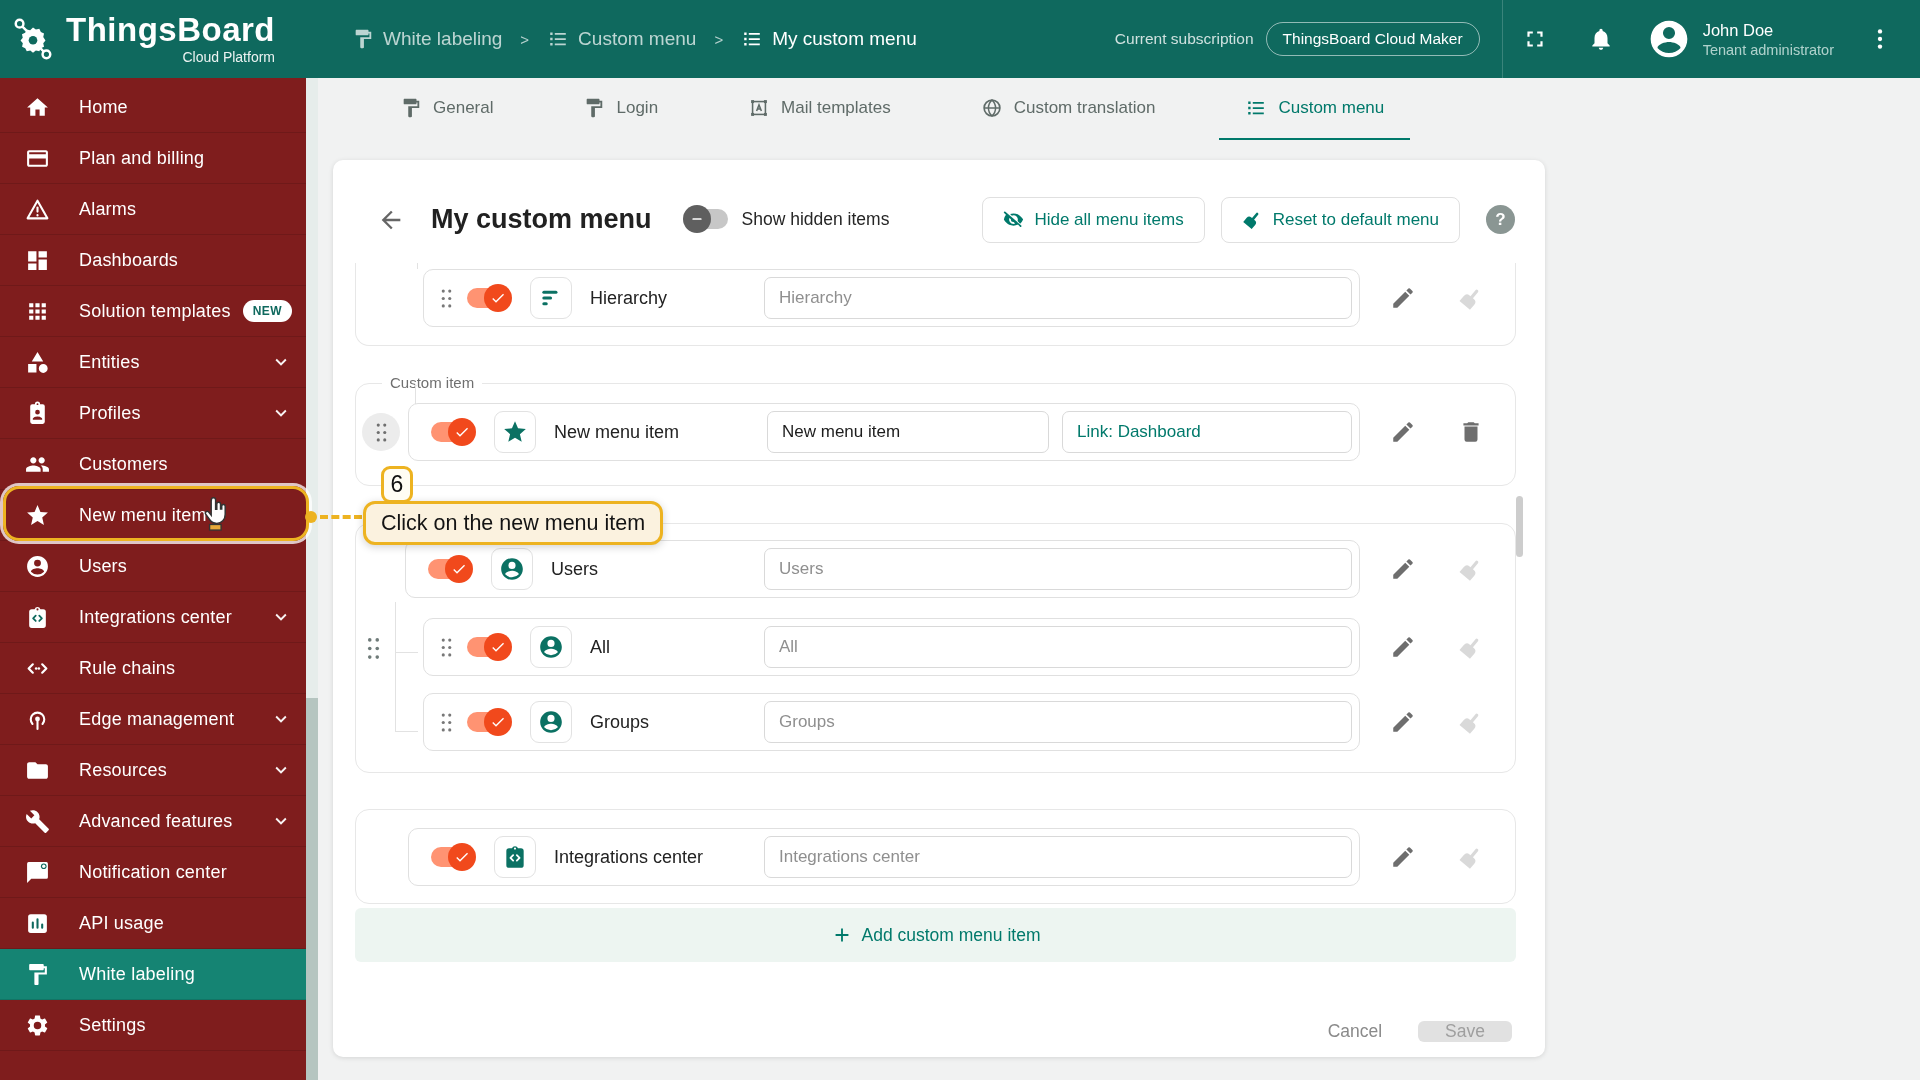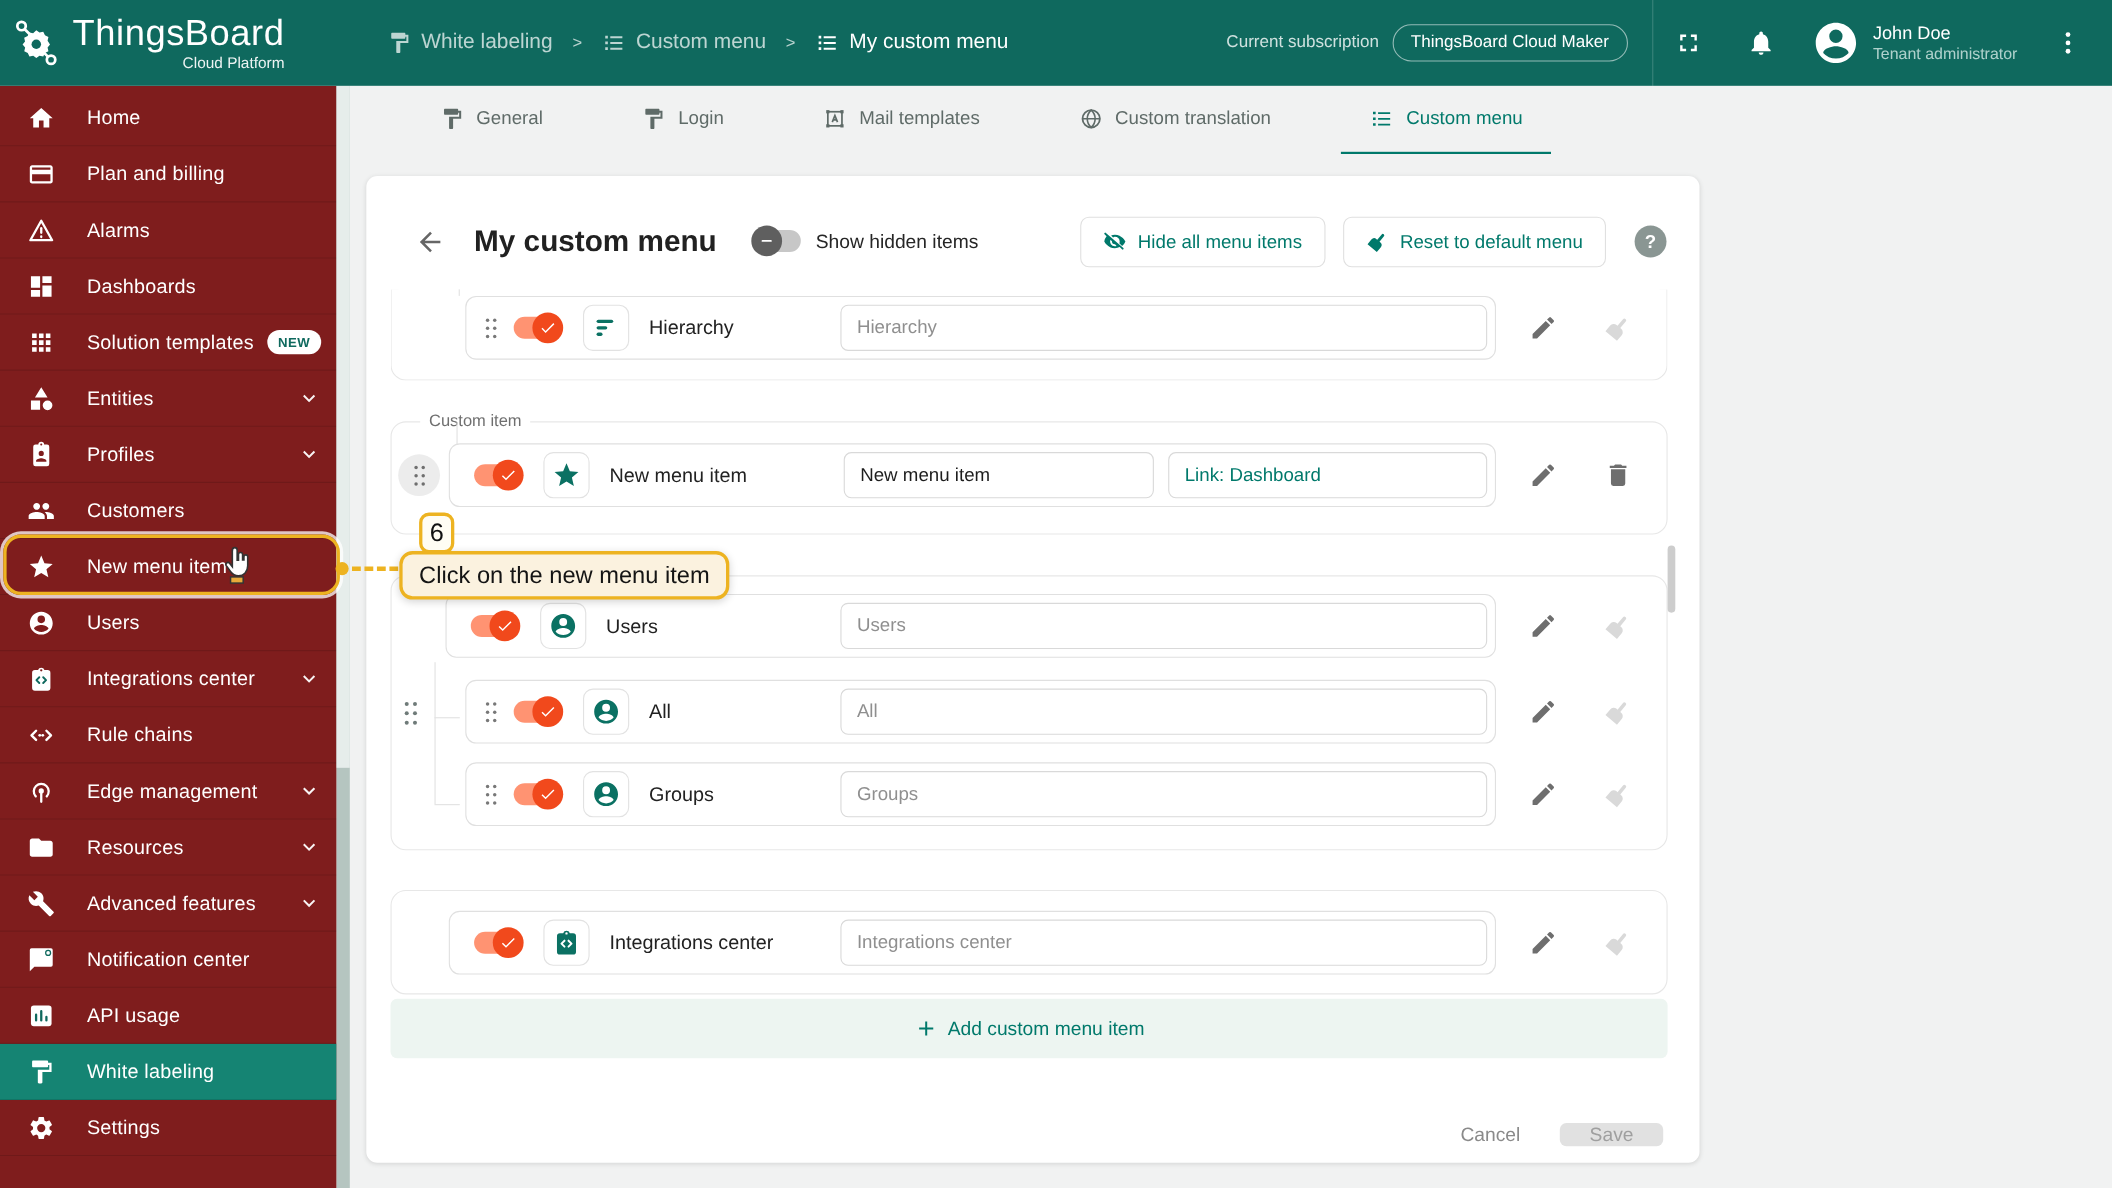--- a/index.html
+++ b/index.html
@@ -5,21 +5,21 @@
   * { box-sizing: border-box; }
   html,body { margin:0; padding:0; background:#e8eaea; }
   .app { position:relative; width:1920px; height:1080px; overflow:hidden;
          font-family:"Liberation Sans", sans-serif; background:#f1f2f2; }
 
   
   .topbar { position:absolute; left:0; top:0; width:100%; height:78px; background:#0f695e;
             display:flex; align-items:center; color:#fff; z-index:20; }
   .logo { display:flex; align-items:center; gap:10px; padding-left:10px; width:300px; flex:none; cursor:pointer; }
   .logo-txt { display:flex; flex-direction:column; align-items:flex-end; }
-  .logo-title { font-size:33px; font-weight:400; letter-spacing:.5px; line-height:1; }
+  .logo-title { font-size:33px; font-weight:700; letter-spacing:.5px; line-height:1; }
   .logo-sub { font-size:14px; color:rgba(255,255,255,.92); margin-top:3px; }
   .crumbs { display:flex; align-items:center; margin-left:52px; font-size:19px; white-space:nowrap; }
   .crumb { display:flex; align-items:center; gap:9px; color:rgba(255,255,255,.72); cursor:pointer; }
   .crumb svg { width:22px; height:22px; }
   .crumb.current { color:#fff; }
   .crumb-sep { margin:0 18px; font-size:15px; color:rgba(255,255,255,.7); }
   .top-right { margin-left:auto; display:flex; align-items:center; height:100%; }
   .sub-label { font-size:15.5px; color:rgba(255,255,255,.8); white-space:nowrap; }
   .sub-pill { margin-left:12px; border:1px solid rgba(255,255,255,.55); border-radius:17px; padding:7px 16px;
               font-size:15.5px; background:transparent; color:#fff; font-family:inherit; white-space:nowrap; cursor:pointer; }

